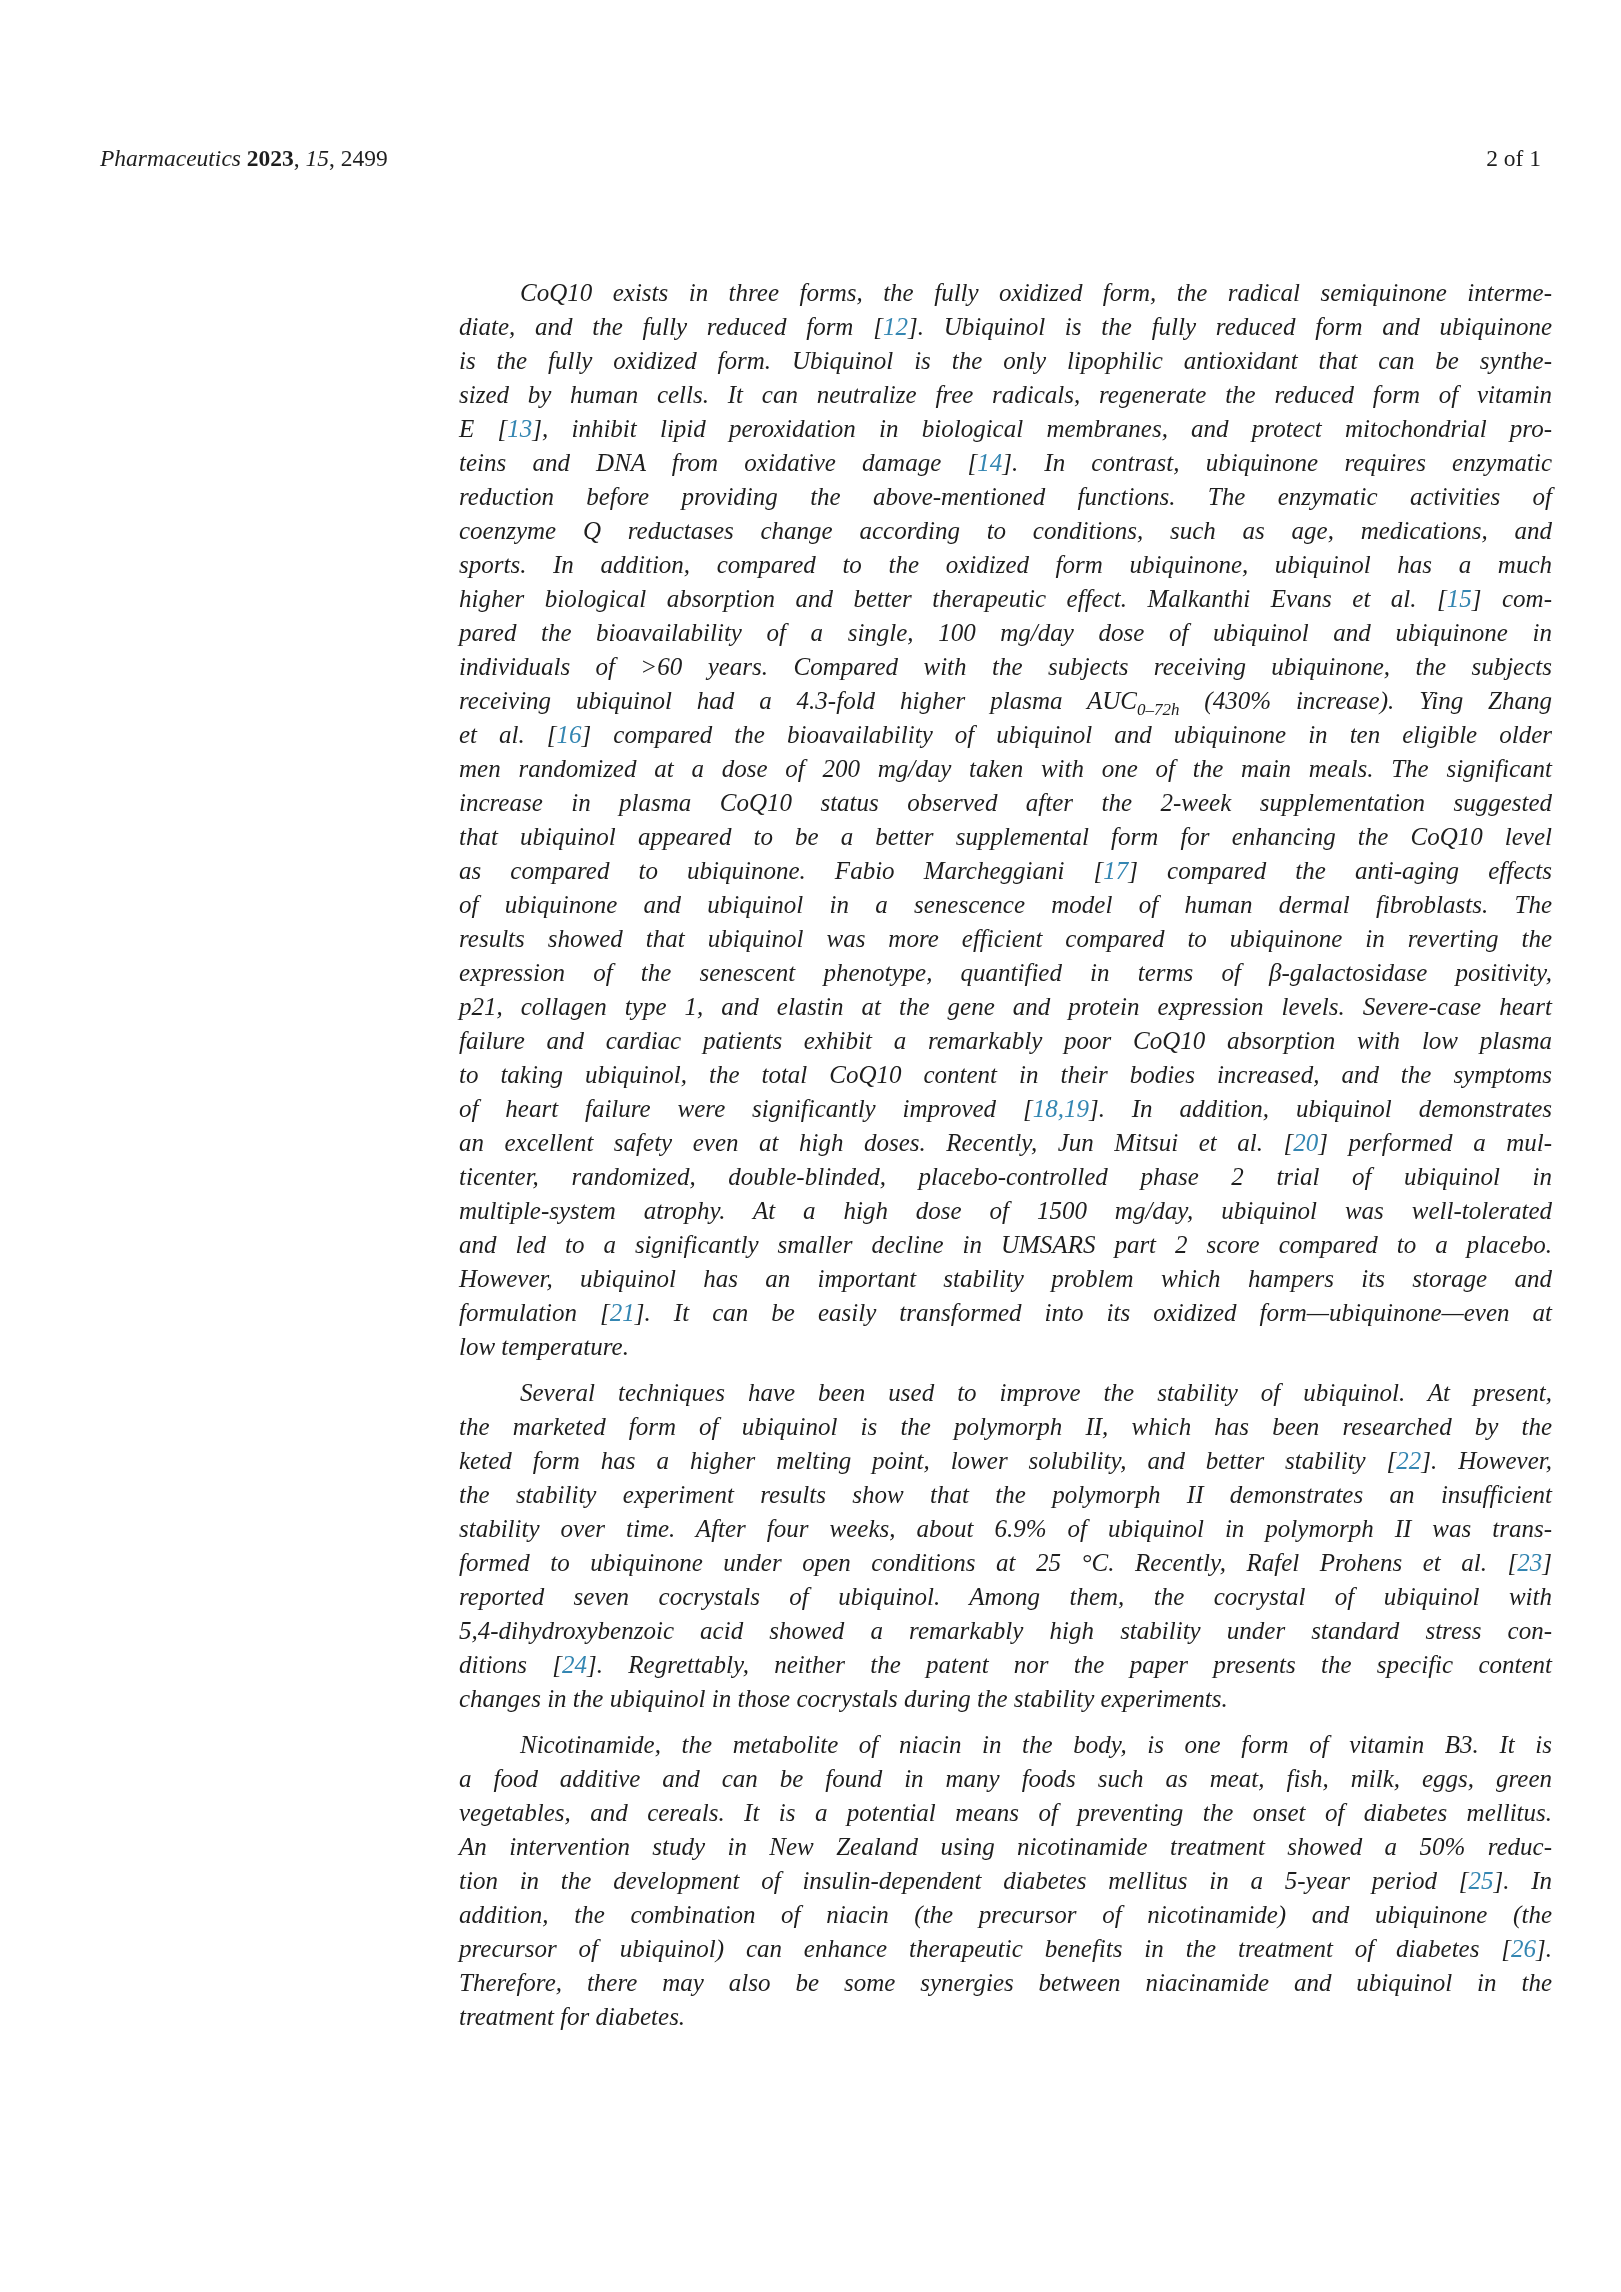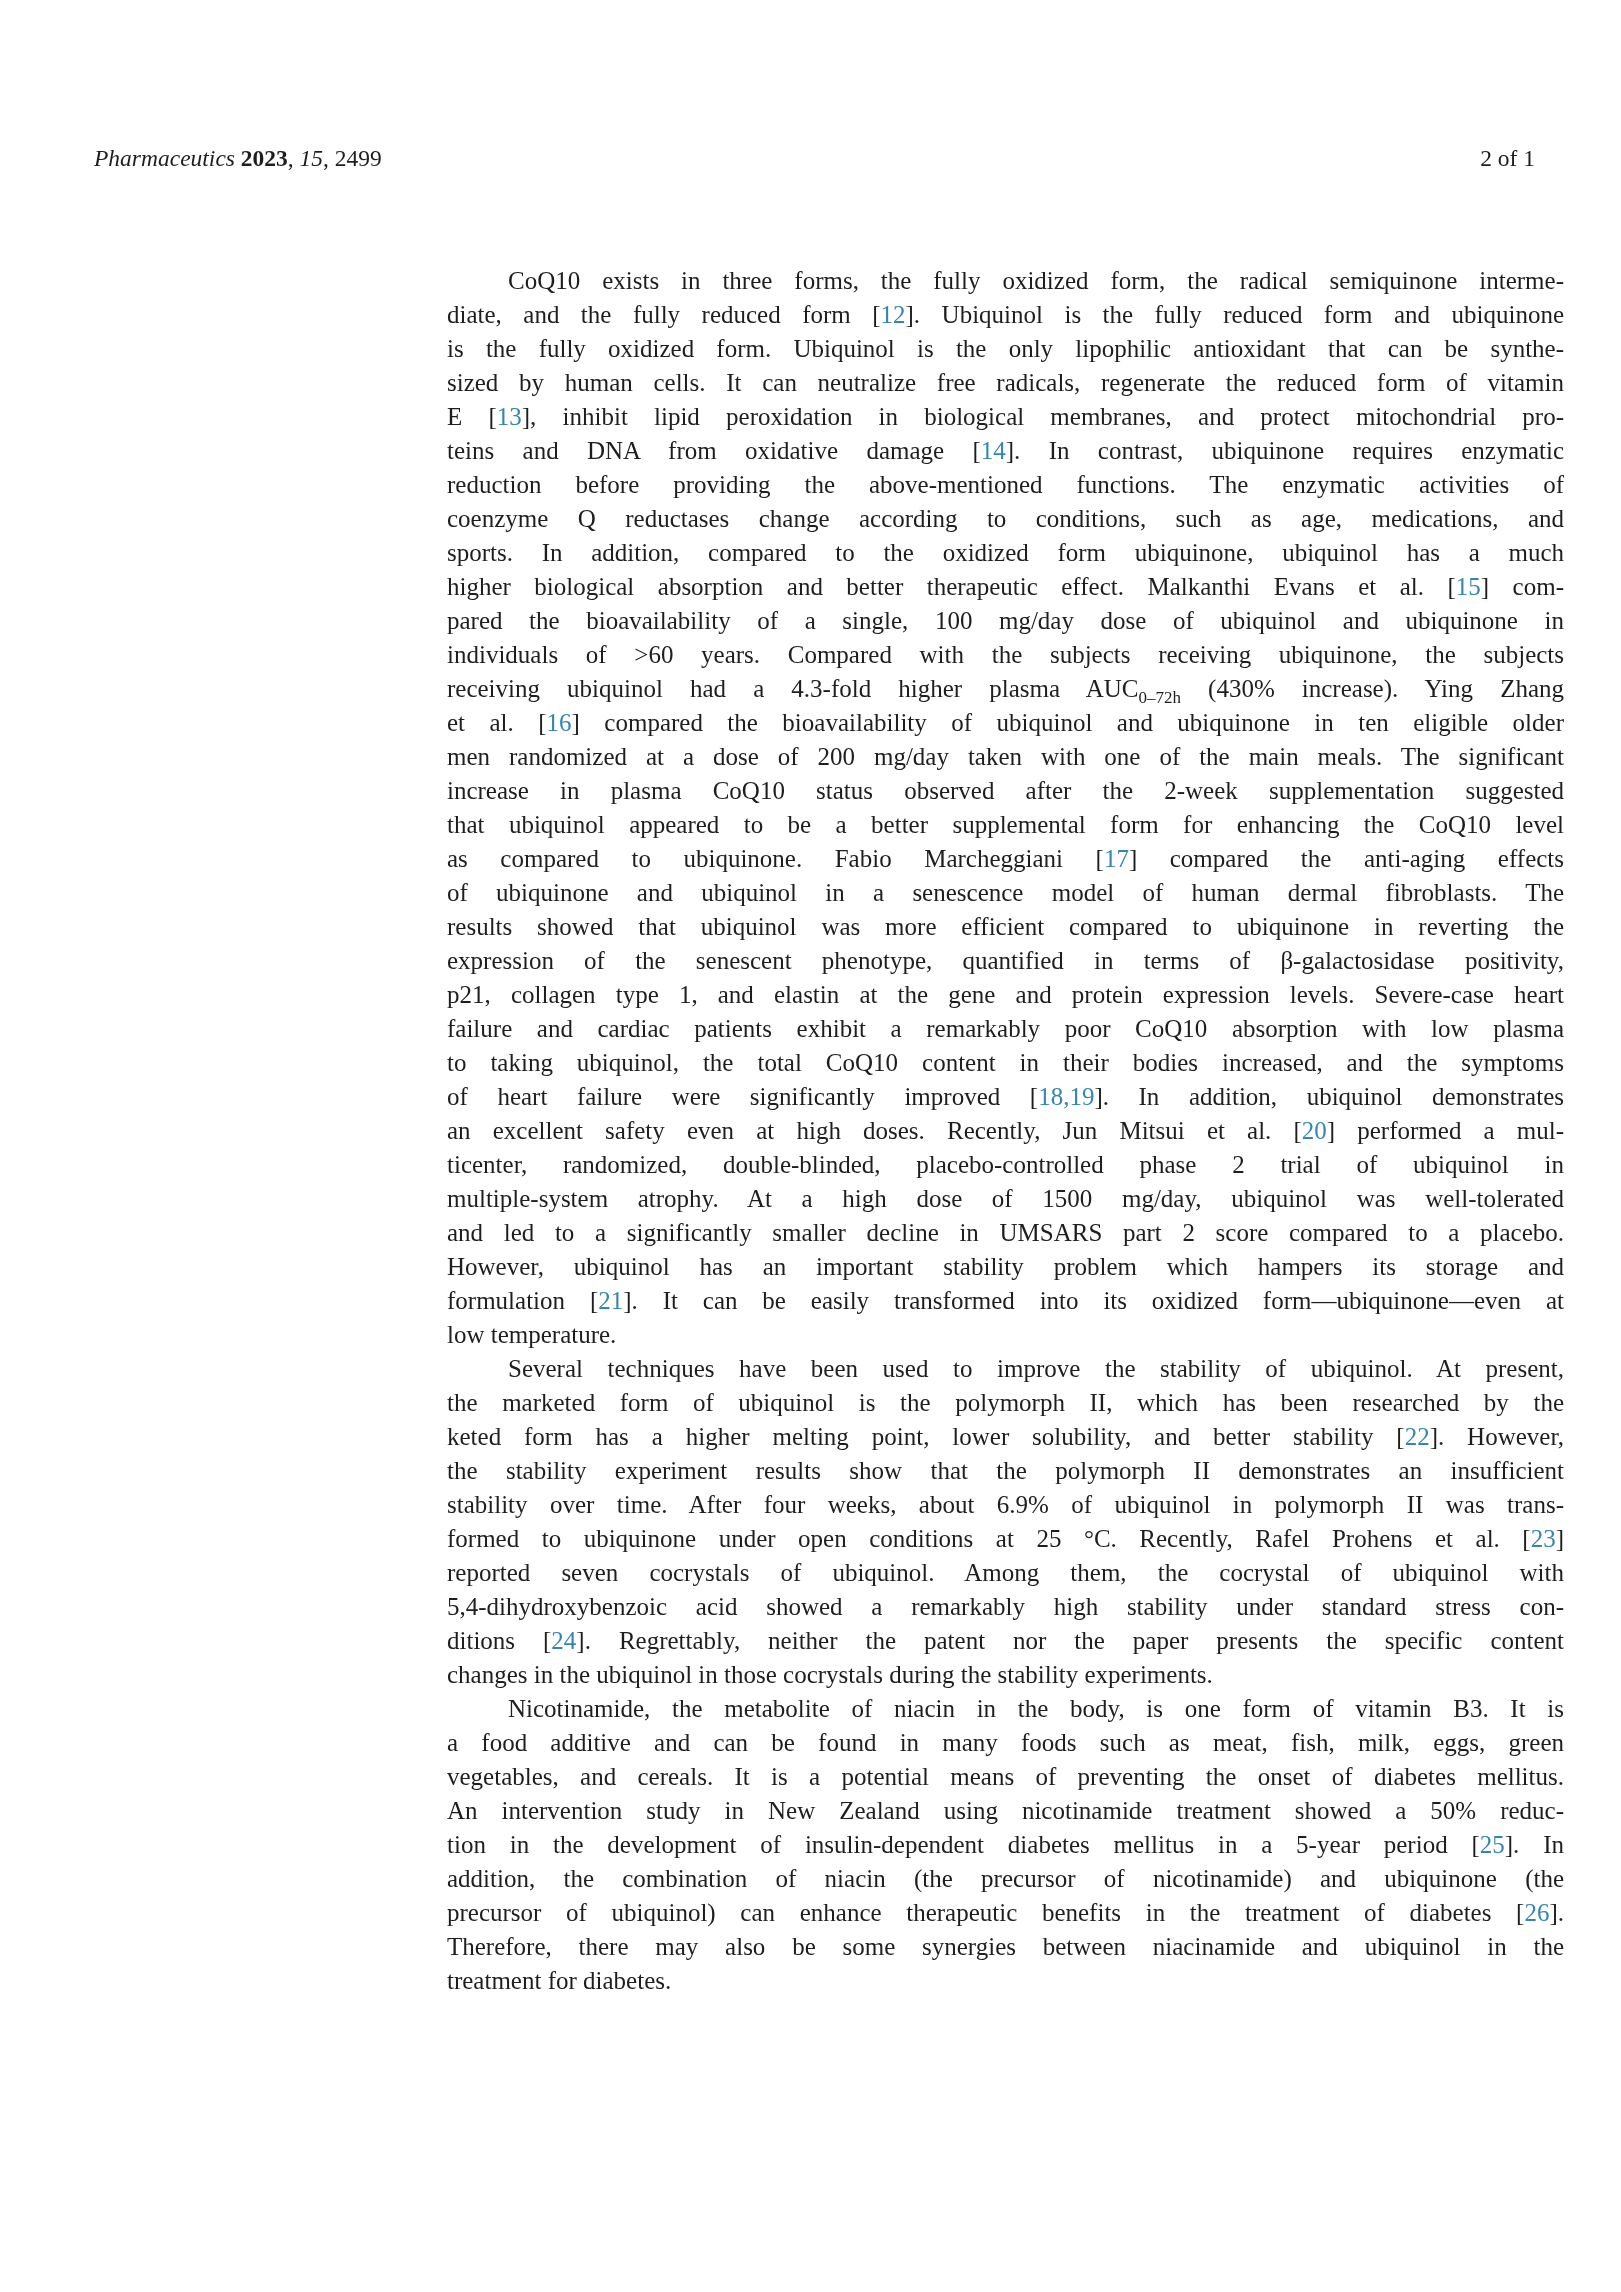--- a/index.html
+++ b/index.html
@@ -8,39 +8,39 @@
     width: 1621px;
     height: 2293px;
     background: #ffffff;
     font-family: "Liberation Serif", "DejaVu Serif", serif;
     color: #1e1e1e;
     overflow: hidden;
   }
   .running-head {
     position: absolute;
     top: 145px;
-    left: 94px;
+    left: 100px;
     width: 1441px;
     display: flex;
     justify-content: space-between;
     align-items: baseline;
     font-size: 23.5px;
     line-height: 27.4px;
   }
   .rh-italic { font-style: italic; }
   .rh-bold { font-weight: bold; }
   .article {
     position: absolute;
     top: 264px;
     left: 447px;
     width: 1117px;
     font-size: 25px;
     line-height: 34px;
   }
-  .para { margin: 0; }
+  .para { margin: 12px; font-style: italic; }
   .line {
     text-align: justify;
     text-align-last: justify;
   }
   .line.last { text-align-last: left; }
   .line.first { text-indent: 61px; }
   .cite { color: var(--cite-color, #3486b2); cursor: pointer; }
   sub { font-size: 68%; line-height: 0; }
 </style>
 </head>

